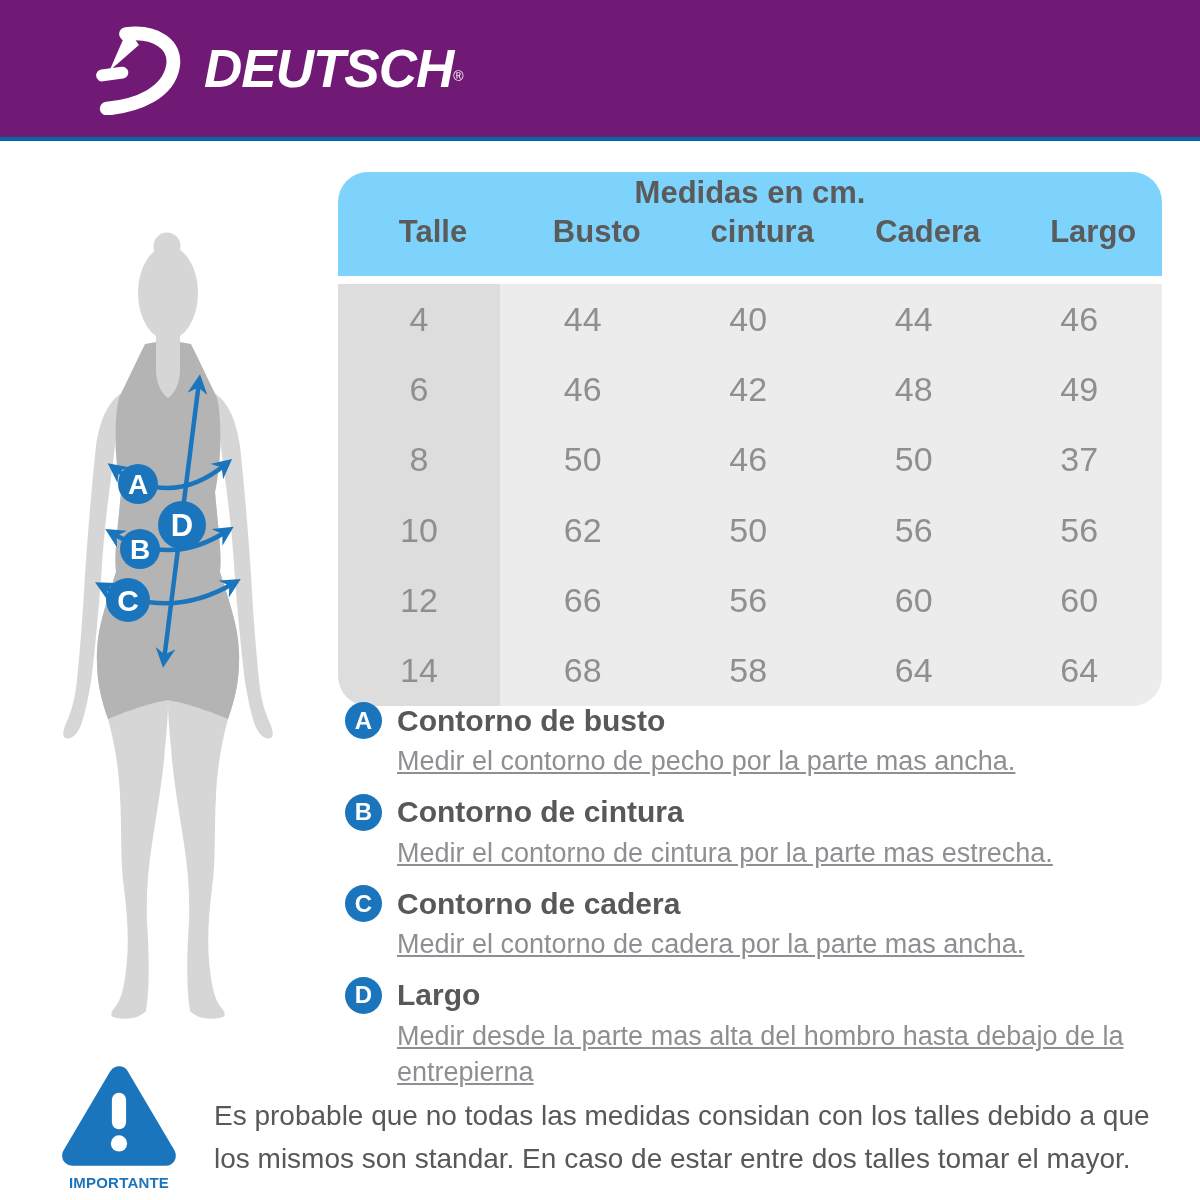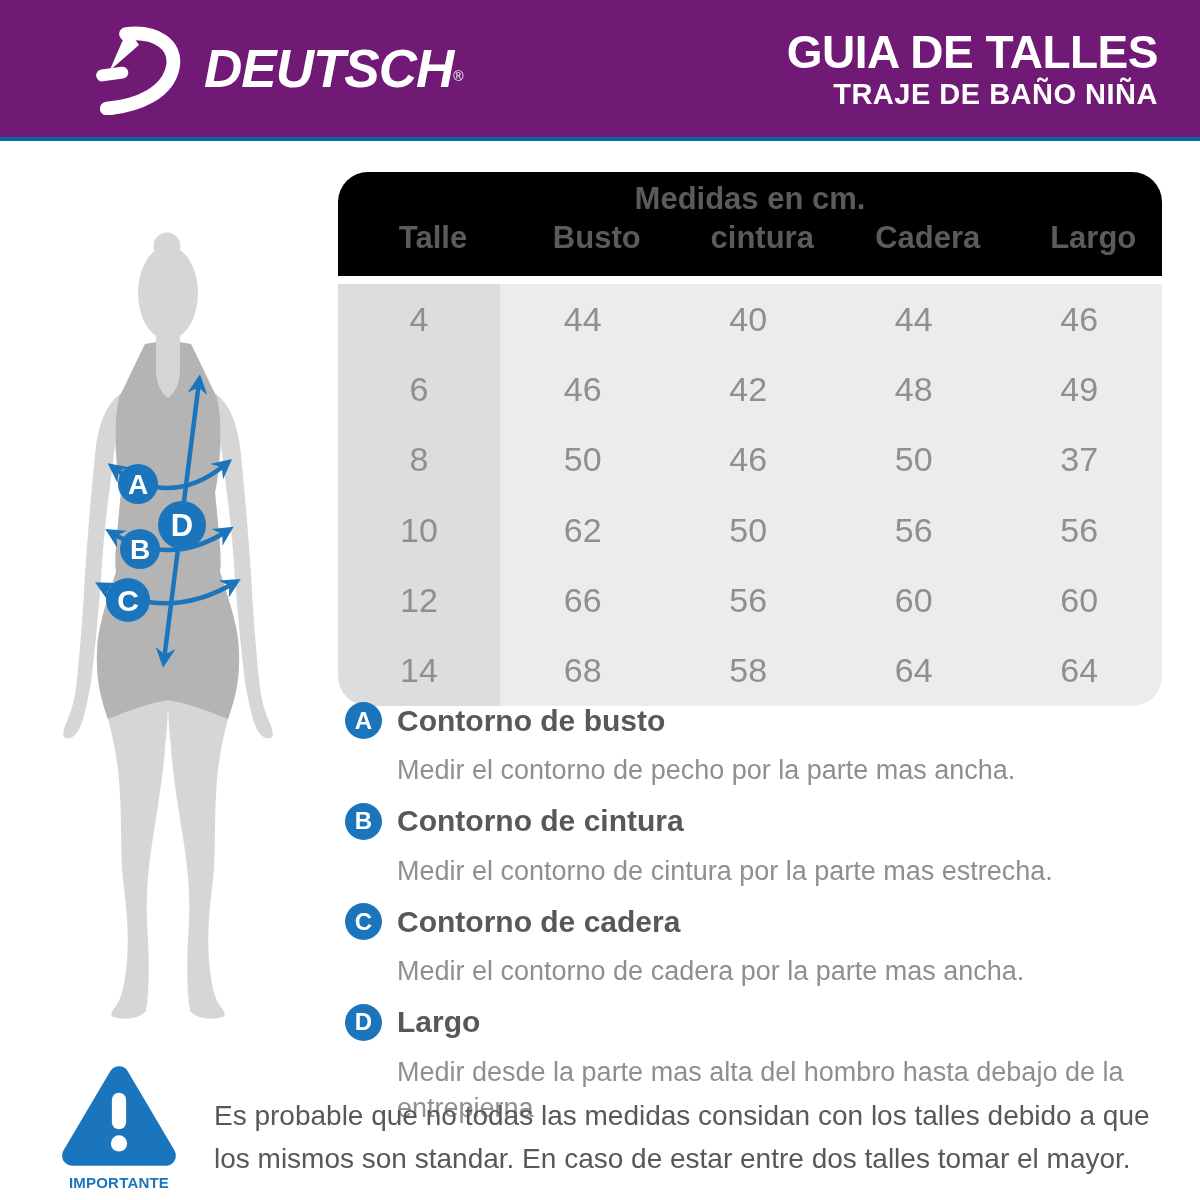--- a/index.html
+++ b/index.html
@@ -13,41 +13,41 @@
             padding:0 42px 0 92px; }
   .logo { display:flex; align-items:center; gap:20px; }
   .logo-word { color:#fff; font-size:53px; font-weight:bold; font-style:italic; letter-spacing:-1px; }
   .logo-reg { color:#fff; font-size:14px; vertical-align:super; font-style:normal; }
   .head-titles { text-align:right; color:#fff; line-height:1.12; }
   .head-title { font-size:46px; font-weight:bold; letter-spacing:-0.5px; }
   .head-subtitle { font-size:29px; font-weight:bold; letter-spacing:0.5px; }
 
   
   .size-table { position:absolute; left:338px; top:172px; width:824px; }
-  .table-header { background:#000000; border-radius:30px 30px 0 0; height:104px; padding-top:9px; }
+  .table-header { background:#7dd3fc; border-radius:30px 30px 0 0; height:104px; padding-top:3px; }
   .table-title { text-align:center; font-size:31px; font-weight:bold; color:#5B5B5B; }
   .col-row { display:grid; grid-template-columns:162px repeat(4,1fr); height:42px; align-items:center; }
   .col-head { text-align:center; font-size:31px; font-weight:bold; color:#5B5B5B;margin-left:28px; }
   .table-body { position:relative; margin-top:8px; background:#ECECEC; border-radius:0 0 30px 30px; height:422px; overflow:hidden; }
   .talle-shade { position:absolute; left:0; top:0; bottom:0; width:162px; background:#DDDDDD; border-radius:0 0 0 30px; }
   .t-row { position:relative; display:grid; grid-template-columns:162px repeat(4,1fr); height:70.3px; align-items:center; }
   .cell { text-align:center; font-size:34px; color:#8F8F8F; }
 
   
   .figure { position:absolute; left:30px; top:222px; width:300px; height:820px; }
 
   
   .legend { position:absolute; left:345px; top:702px; width:830px; }
   .m-item { margin-bottom:14px; }
   .m-head { display:flex; align-items:center; gap:15px; }
   .m-badge { width:37px; height:37px; border-radius:50%; background:#1B75BC; color:#fff;
              display:flex; align-items:center; justify-content:center;
              font-size:24px; font-weight:bold; flex:0 0 37px; }
   .m-title { font-size:30px; font-weight:bold; color:#57585A; }
-  .m-desc { margin:14px 0 0 52px; font-size:27px; color:#8D8F92; line-height:1.32; max-width:770px; }
+  .m-desc { margin:5px 0 0 52px; font-size:27px; color:#8D8F92; line-height:1.32; max-width:770px;text-decoration:underline; }
 
   
   .warn-block { position:absolute; left:55px; top:1062px; width:128px; text-align:center; }
   .warn-label { margin-top:2px; color:#1B75BC; font-size:15px; font-weight:bold; letter-spacing:0.2px; }
   .note-text { position:absolute; left:214px; top:1094px; width:950px;
                font-size:28px; color:#57585A; line-height:1.55; }
 </style>
 </head>
 <body>
 
@@ -57,24 +57,20 @@
     <div class="logo">
       <svg width="92" height="92" viewBox="0 0 100 100">
         <path d="M37,12 C70,8 92,24 88,47 C83,76 50,90 16,93" fill="none" stroke="#ffffff" stroke-width="15" stroke-linecap="round"></path>
         <path d="M39,6 L19,52 L51,24 Z" fill="#ffffff"></path>
         <path d="M11,57 L33,54" fill="none" stroke="#ffffff" stroke-width="13" stroke-linecap="round"></path>
       </svg>
       <div>
         <span class="logo-word">DEUTSCH</span><span class="logo-reg">®</span>
       </div>
     </div>
-    <div class="head-titles">
-      <div class="head-title">GUIA DE TALLES</div>
-      <div class="head-subtitle">TRAJE DE BAÑO NIÑA</div>
-    </div>
   </div>
 
   <svg class="figure" viewBox="0 0 300 820">
     <defs>
       <marker id="ah" viewBox="0 0 10 10" refX="6" refY="5" markerWidth="4.4" markerHeight="4.4" orient="auto-start-reverse">
         <path d="M0,0 L10,5 L0,10 L3.2,5 Z" fill="#1B75BC"></path>
       </marker>
       <path id="halfbody" d="M138,150 L122,152 C106,155 94,162 88,177 C82,200 86,248 91,270 C88,305 84,332 86,350 C76,382 68,404 67,429 C66,458 71,477 78,497 C85,523 89,548 90,574 C92,608 90,638 94,666 C98,698 99,724 96,748 C94,766 91,777 86,784 C81,790 80,793 83,795 C96,799 110,796 116,789 C120,764 119,730 117,700 C116,672 118,648 122,622 C127,589 133,555 135,526 C137,506 138,492 138,479 Z"></path>
       <path id="halfarm" d="M90,172 C77,182 70,198 66,224 C62,262 58,308 55,352 C53,392 50,428 47,458 C45,478 41,490 37,499 C33,508 32,514 35,516 C41,518 47,513 51,503 C55,492 58,477 61,460 C65,428 68,394 71,358 C73,320 77,286 81,256 C84,234 87,208 88,190 Z"></path>
       <path id="halfsuit" d="M138,118 L115,122 C106,140 97,159 89,176 C83,200 86,248 91,270 C88,305 84,332 86,350 C76,382 68,404 67,429 C66,458 71,477 78,497 C92,491 112,484 124,481 C132,479 136,479 138,478 Z"></path>

